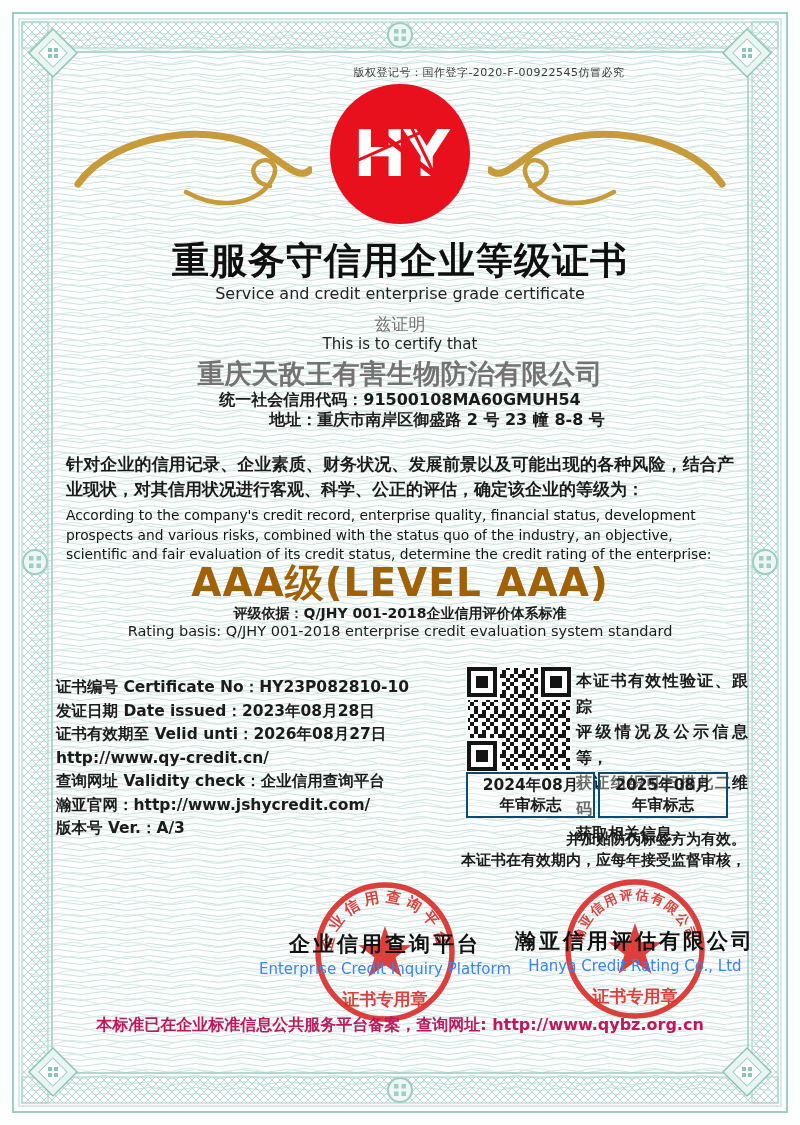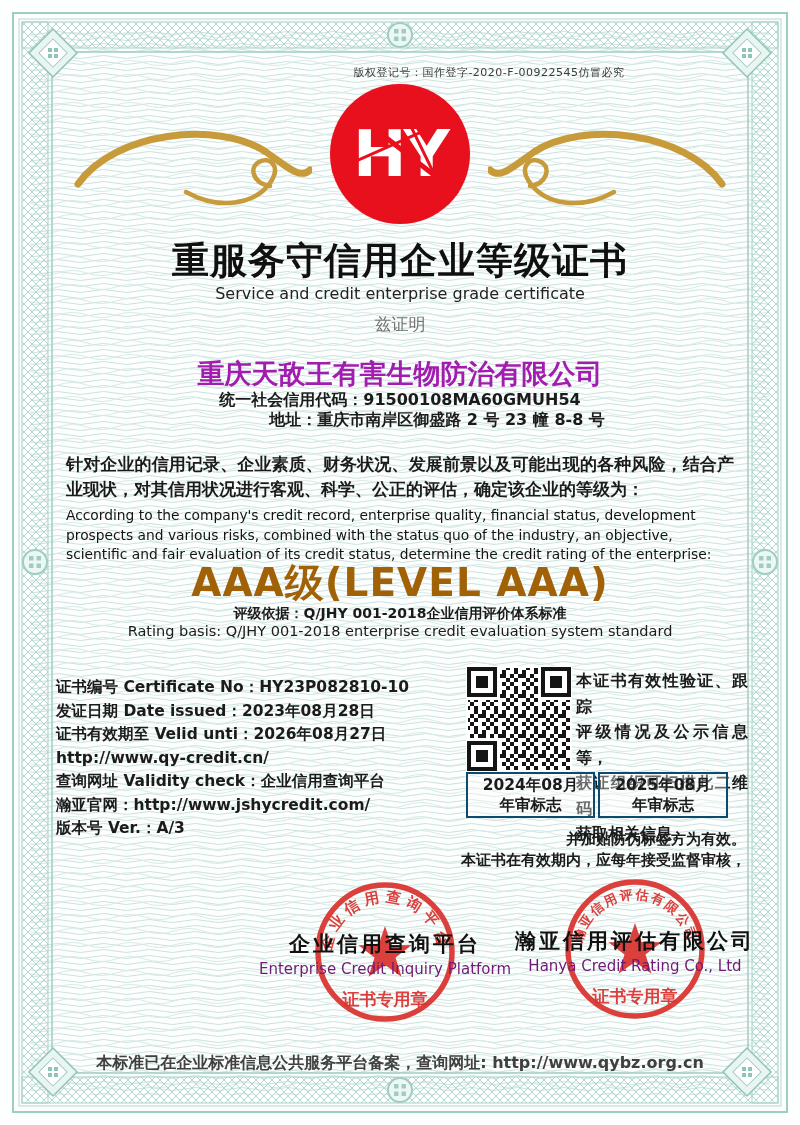--- a/index.html
+++ b/index.html
@@ -25,21 +25,21 @@
   .crack2{width:170px;height:3px;left:-15px;top:56px;transform:rotate(-24deg);}
   .crack3{width:120px;height:3px;left:40px;top:80px;transform:rotate(64deg);}
 
   .flourish{top:118px;width:244px;height:96px;}
   .flourish.left{left:68px;} .flourish.right{left:488px;transform:scaleX(-1);}
 
   .title{top:236px;font-size:37px;font-weight:bold;color:#101010;letter-spacing:1px;}
   .subtitle{top:284px;font-size:16px;color:#222;}
   .certify-zh{top:313px;font-size:17px;color:#737373;}
   .certify-en{top:335px;font-size:15px;color:#222;}
-  .company-name{top:356px;font-size:27px;font-weight:bold;color:#a21caf;}
+  .company-name{top:356px;font-size:27px;font-weight:bold;color:#737373;}
   .credit-code{top:390px;font-size:16px;font-weight:600;}
   .address{top:410px;font-size:16px;font-weight:600;padding-left:37px;}
 
   .statement{top:452px;left:66px;width:668px;}
   .statement .zh{font-size:17px;font-weight:bold;line-height:25px;text-align:justify;}
   .statement .en{margin-top:4px;font-size:13.8px;line-height:19.5px;text-align:left;color:#141414;}
 
   .rating-level{top:556px;font-size:39px;font-weight:bold;color:#a16207;letter-spacing:1px;}
   .basis-zh{top:605px;font-size:14px;font-weight:600;}
   .basis-en{top:623px;font-size:14.5px;}
@@ -58,23 +58,23 @@
 
   .supervision{top:829px;left:438px;width:308px;text-align:right;
     font-size:15px;font-weight:bold;line-height:21px;}
 
   .stamp{width:160px;height:160px;}
   .stamp-wrap{width:160px;height:160px;}
   .stamp-wrap.s1{left:305px;top:872px;} .stamp-wrap.s2{left:555px;top:869px;}
   .org-zh{position:absolute;top:58px;left:50%;transform:translateX(-50%);width:320px;
     text-align:center;font-size:21px;font-weight:bold;color:#111;letter-spacing:3px;white-space:nowrap;}
   .org-en{position:absolute;top:88px;left:50%;transform:translateX(-50%);width:320px;
-    text-align:center;font-size:15px;color:#701a75;white-space:nowrap;}
-
-  .footer-note{top:1053px;font-size:16px;font-weight:bold;color:#404040;}
+    text-align:center;font-size:15px;color:#3b82f6;white-space:nowrap;}
+
+  .footer-note{top:1015px;font-size:16px;font-weight:bold;color:#be185d;}
 </style>
 </head>
 <body>
 
 <div class="certificate">
 
   <svg class="layer0" width="800" height="1125" viewBox="0 0 800 1125" style="position:absolute;left:0;top:0;">
     <defs>
       <pattern id="wav" width="46" height="6" patternUnits="userSpaceOnUse">
         <path d="M0,3 Q11.5,0 23,3 T46,3" stroke="#cbe2dd" stroke-width="1" fill="none"></path>
@@ -137,20 +137,21 @@
   <div class="layer2 abs logo-wrap">
     <div class="logo-letters">HY</div>
     <div class="crack crack1"></div>
     <div class="crack crack2"></div>
     <div class="crack crack3"></div>
   </div>
 
   <div class="layer2 abs center title">重服务守信用企业等级证书</div>
   <div class="layer2 abs center subtitle">Service and credit enterprise grade certificate</div>
   <div class="layer2 abs center certify-zh">兹证明</div>
+  <div class="layer2 abs center certify-en">This is to certify that</div>
 
   <div class="layer2 abs center company-name">重庆天敌王有害生物防治有限公司</div>
   <div class="layer2 abs center credit-code">统一社会信用代码：91500108MA60GMUH54</div>
   <div class="layer2 abs center address">地址：重庆市南岸区御盛路 2 号 23 幢 8-8 号</div>
 
   <div class="layer2 abs statement">
     <div class="zh">针对企业的信用记录、企业素质、财务状况、发展前景以及可能出现的各种风险，结合产业现状，对其信用状况进行客观、科学、公正的评估，确定该企业的等级为：</div>
     <div class="en">According to the company's credit record, enterprise quality, financial status, development prospects and various risks, combined with the status quo of the industry, an objective, scientific and fair evaluation of its credit status, determine the credit rating of the enterprise:</div>
   </div>
 

